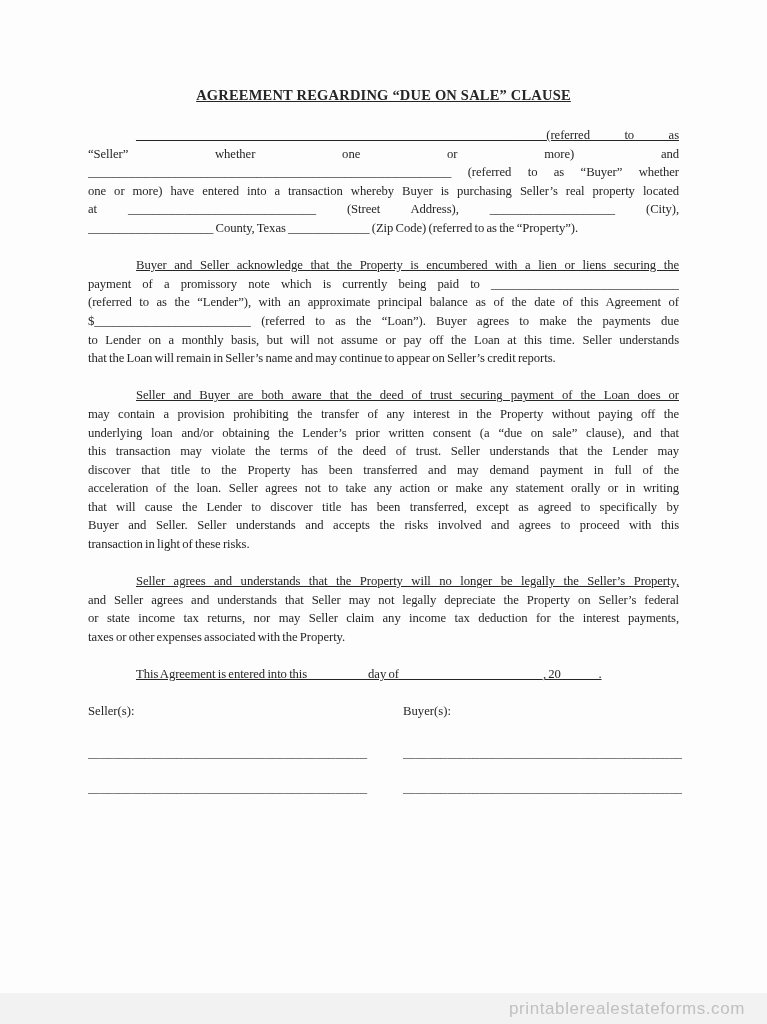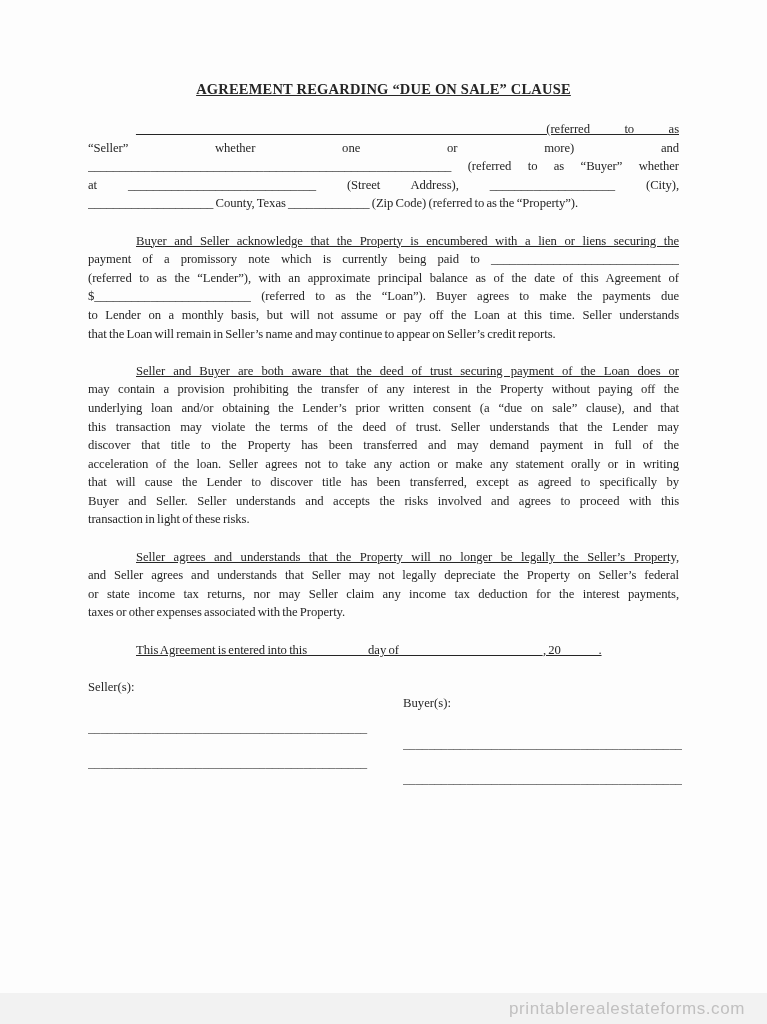--- a/index.html
+++ b/index.html
@@ -10,21 +10,21 @@
     width: 767px;
     height: 1024px;
     position: relative;
     background: #fdfdfd;
     overflow: hidden;
     font-family: "Liberation Serif", serif;
     color: #262626;
   }
   .sheet {
     position: absolute;
-    top: 80px;
+    top: 86px;
     left: 88px;
     width: 591px;
   }
   .doc-title {
     font-size: 14.5px;
     font-weight: bold;
     text-decoration: underline;
     text-align: center;
     letter-spacing: 0.2px;
     line-height: 19px;
@@ -43,21 +43,21 @@
     word-spacing: -0.8px;
     letter-spacing: -0.08px;
   }
   .jline.first { text-indent: 48px; text-decoration: underline; }
   .jline.last  { text-align-last: left; }
   .sig-row {
     display: flex;
     margin-top: 0;
   }
   .sig-col-left  { flex: 0 0 315px; }
-  .sig-col-right { flex: 1; margin-top: 16px; }
+  .sig-col-right { flex: 1; }
   .sig-label {
     font-size: 12.7px;
     line-height: 18.6px;
   }
   .sig-line {
     font-size: 12.7px;
     line-height: 18.6px;
     color: #3d3d3d;
     white-space: nowrap;
     overflow: hidden;
@@ -89,20 +89,21 @@
 <body>
 
 <div class="sheet">
 
   <h1 class="doc-title">AGREEMENT REGARDING “DUE ON SALE” CLAUSE</h1>
 
   <div class="para">
       <div class="jline first">____________________________________________________________ (referred to as</div>
       <div class="jline">“Seller” whether one or more) and</div>
       <div class="jline">__________________________________________________________ (referred to as “Buyer” whether</div>
+      <div class="jline">one or more) have entered into a transaction whereby Buyer is purchasing Seller’s real property located</div>
       <div class="jline">at ______________________________ (Street Address), ____________________ (City),</div>
       <div class="jline last">____________________ County, Texas _____________ (Zip Code) (referred to as the “Property”).</div>
     </div>
 
   <div class="para">
       <div class="jline first">Buyer and Seller acknowledge that the Property is encumbered with a lien or liens securing the</div>
       <div class="jline">payment of a promissory note which is currently being paid to ______________________________</div>
       <div class="jline">(referred to as the “Lender”), with an approximate principal balance as of the date of this Agreement of</div>
       <div class="jline">$_________________________ (referred to as the “Loan”).  Buyer agrees to make the payments due</div>
       <div class="jline">to Lender on a monthly basis, but will not assume or pay off the Loan at this time.  Seller understands</div>

